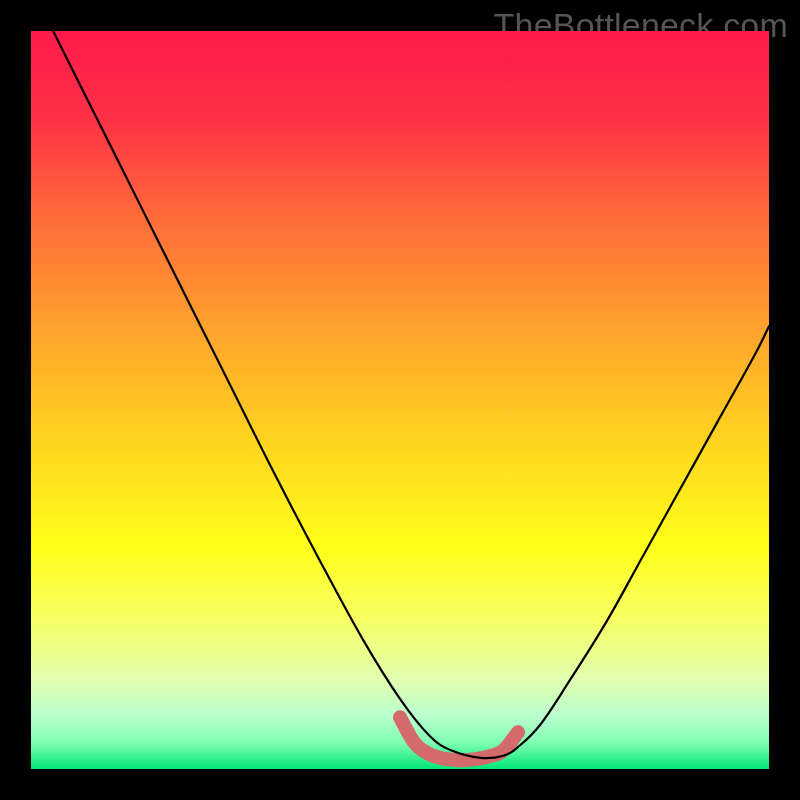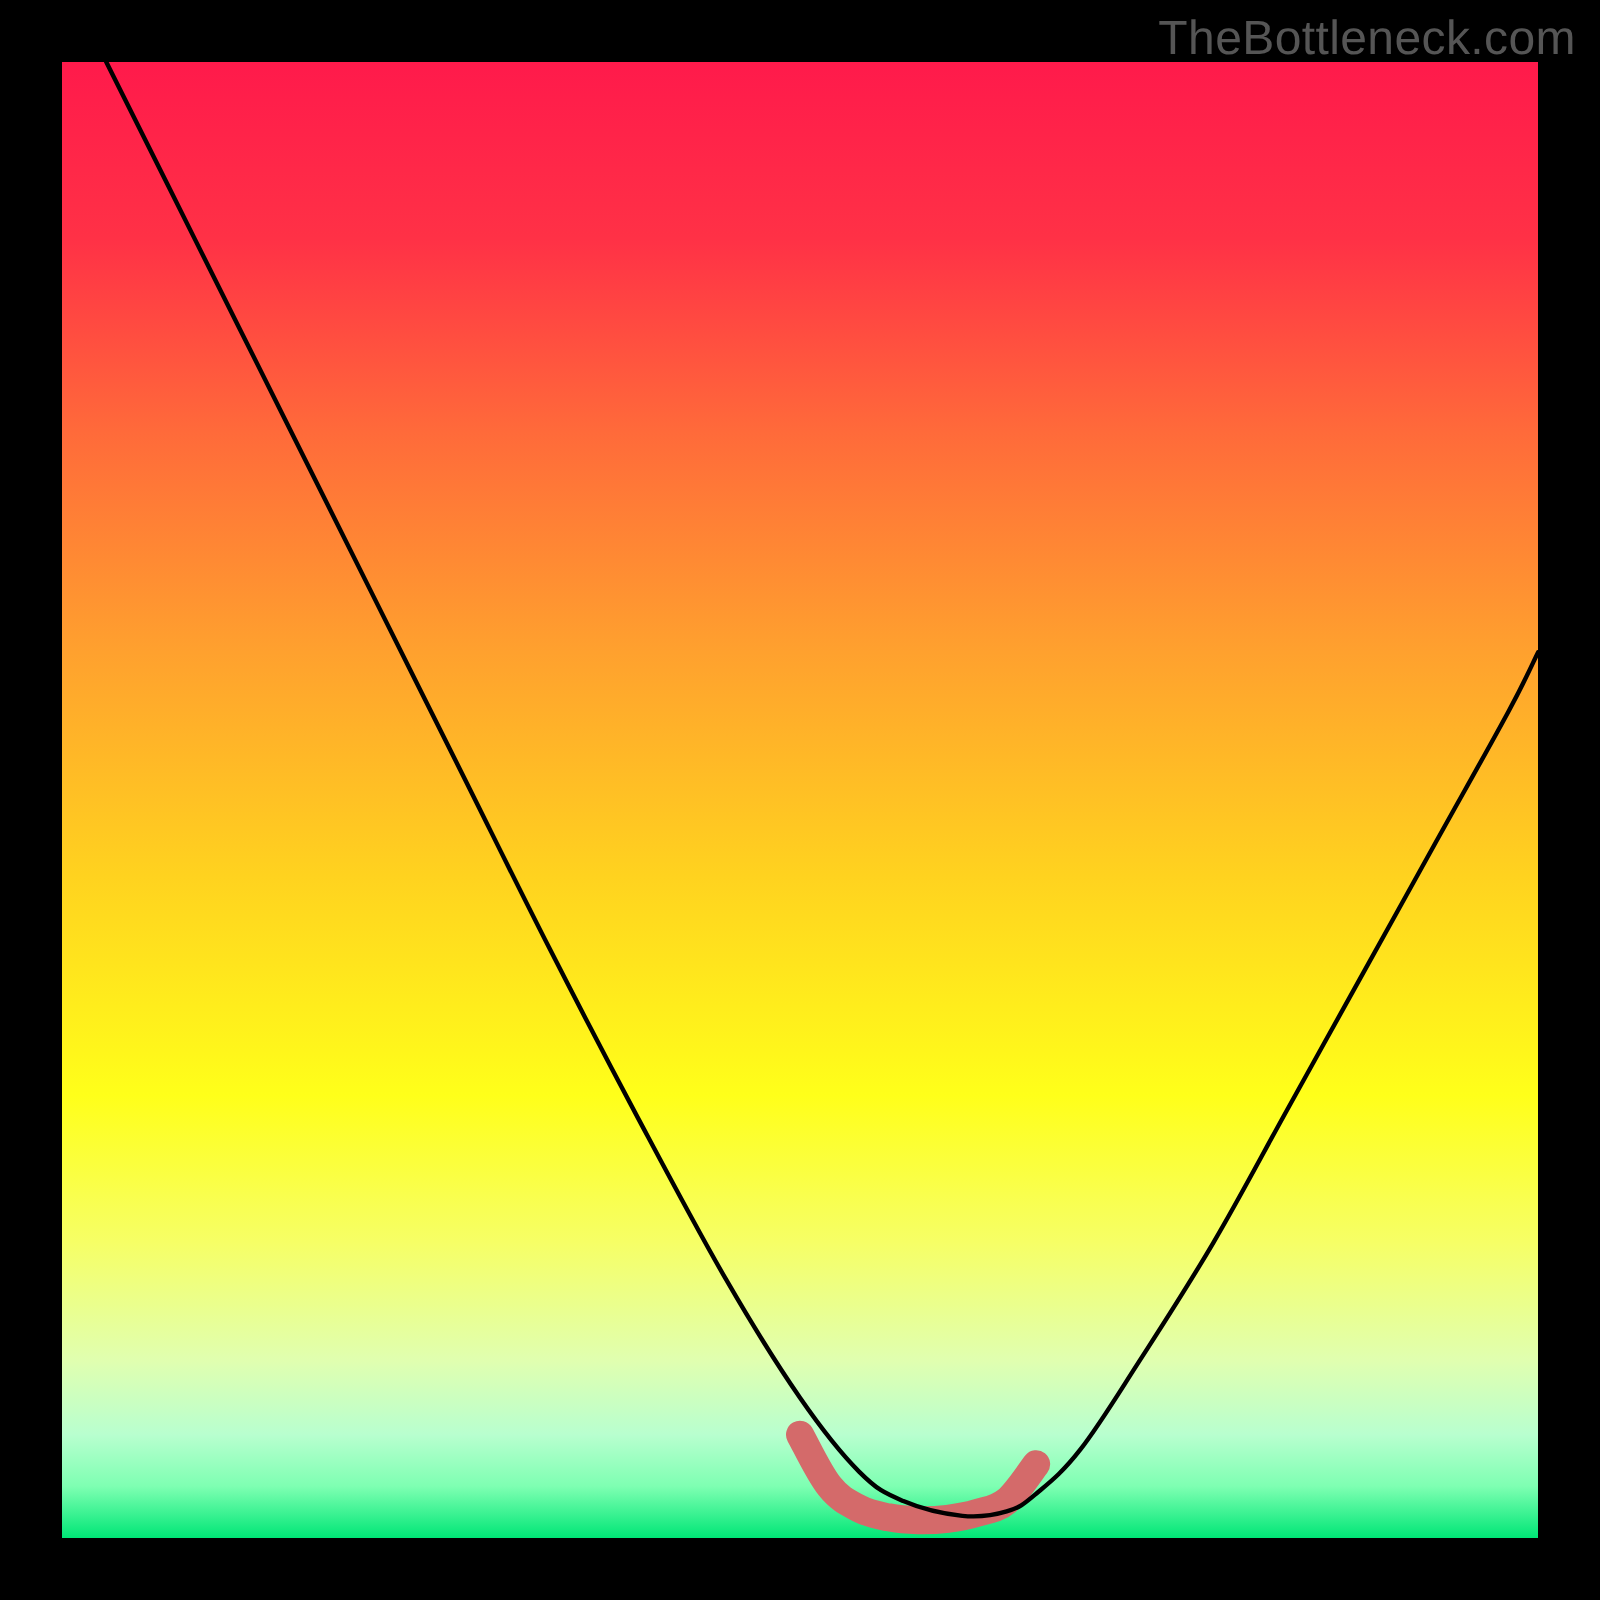--- a/index.html
+++ b/index.html
@@ -32,21 +32,21 @@
     left: 0;
     top: 0;
     width: 100%;
     height: 100%;
   }
   .watermark {
     position: absolute;
     top: 6px;
     right: 12px;
     color: #555;
-    font-size: 24px;
+    font-size: 34px;
     font-weight: 500;
     user-select: none;
     letter-spacing: 0.2px;
   }
   svg.curve-layer {
     position: absolute;
     left: 0;
     top: 0;
     width: 738px;
     height: 738px;

